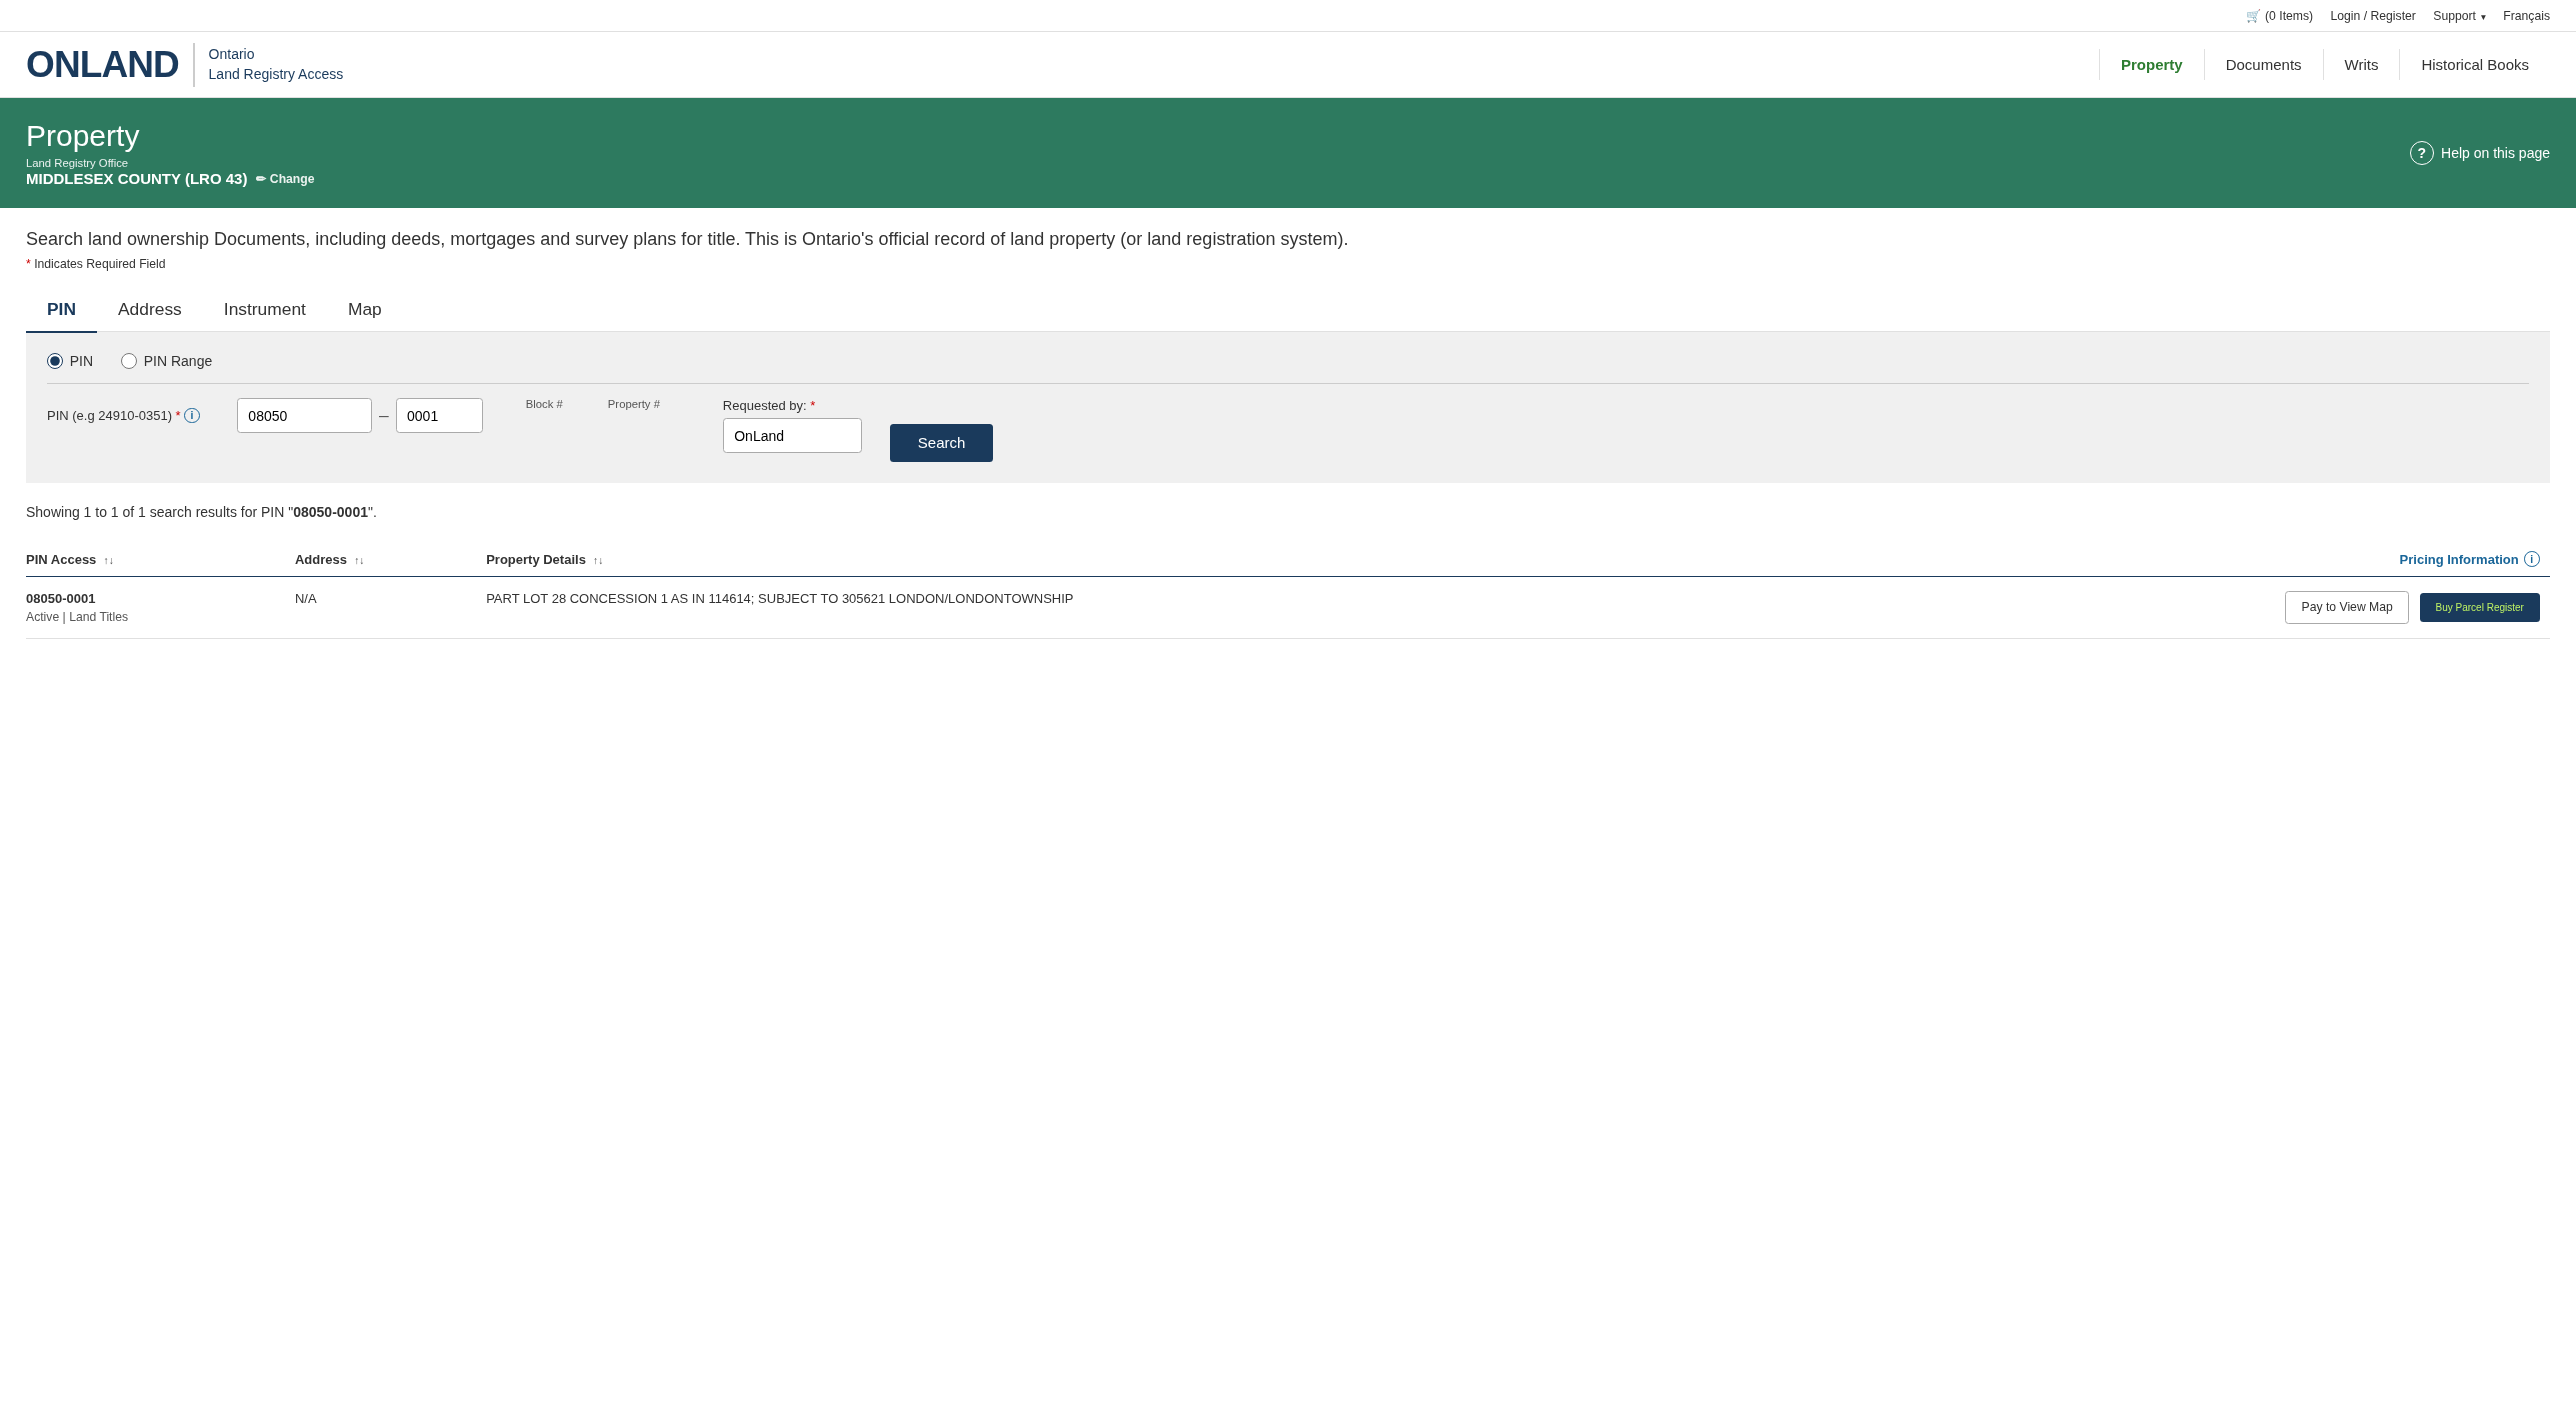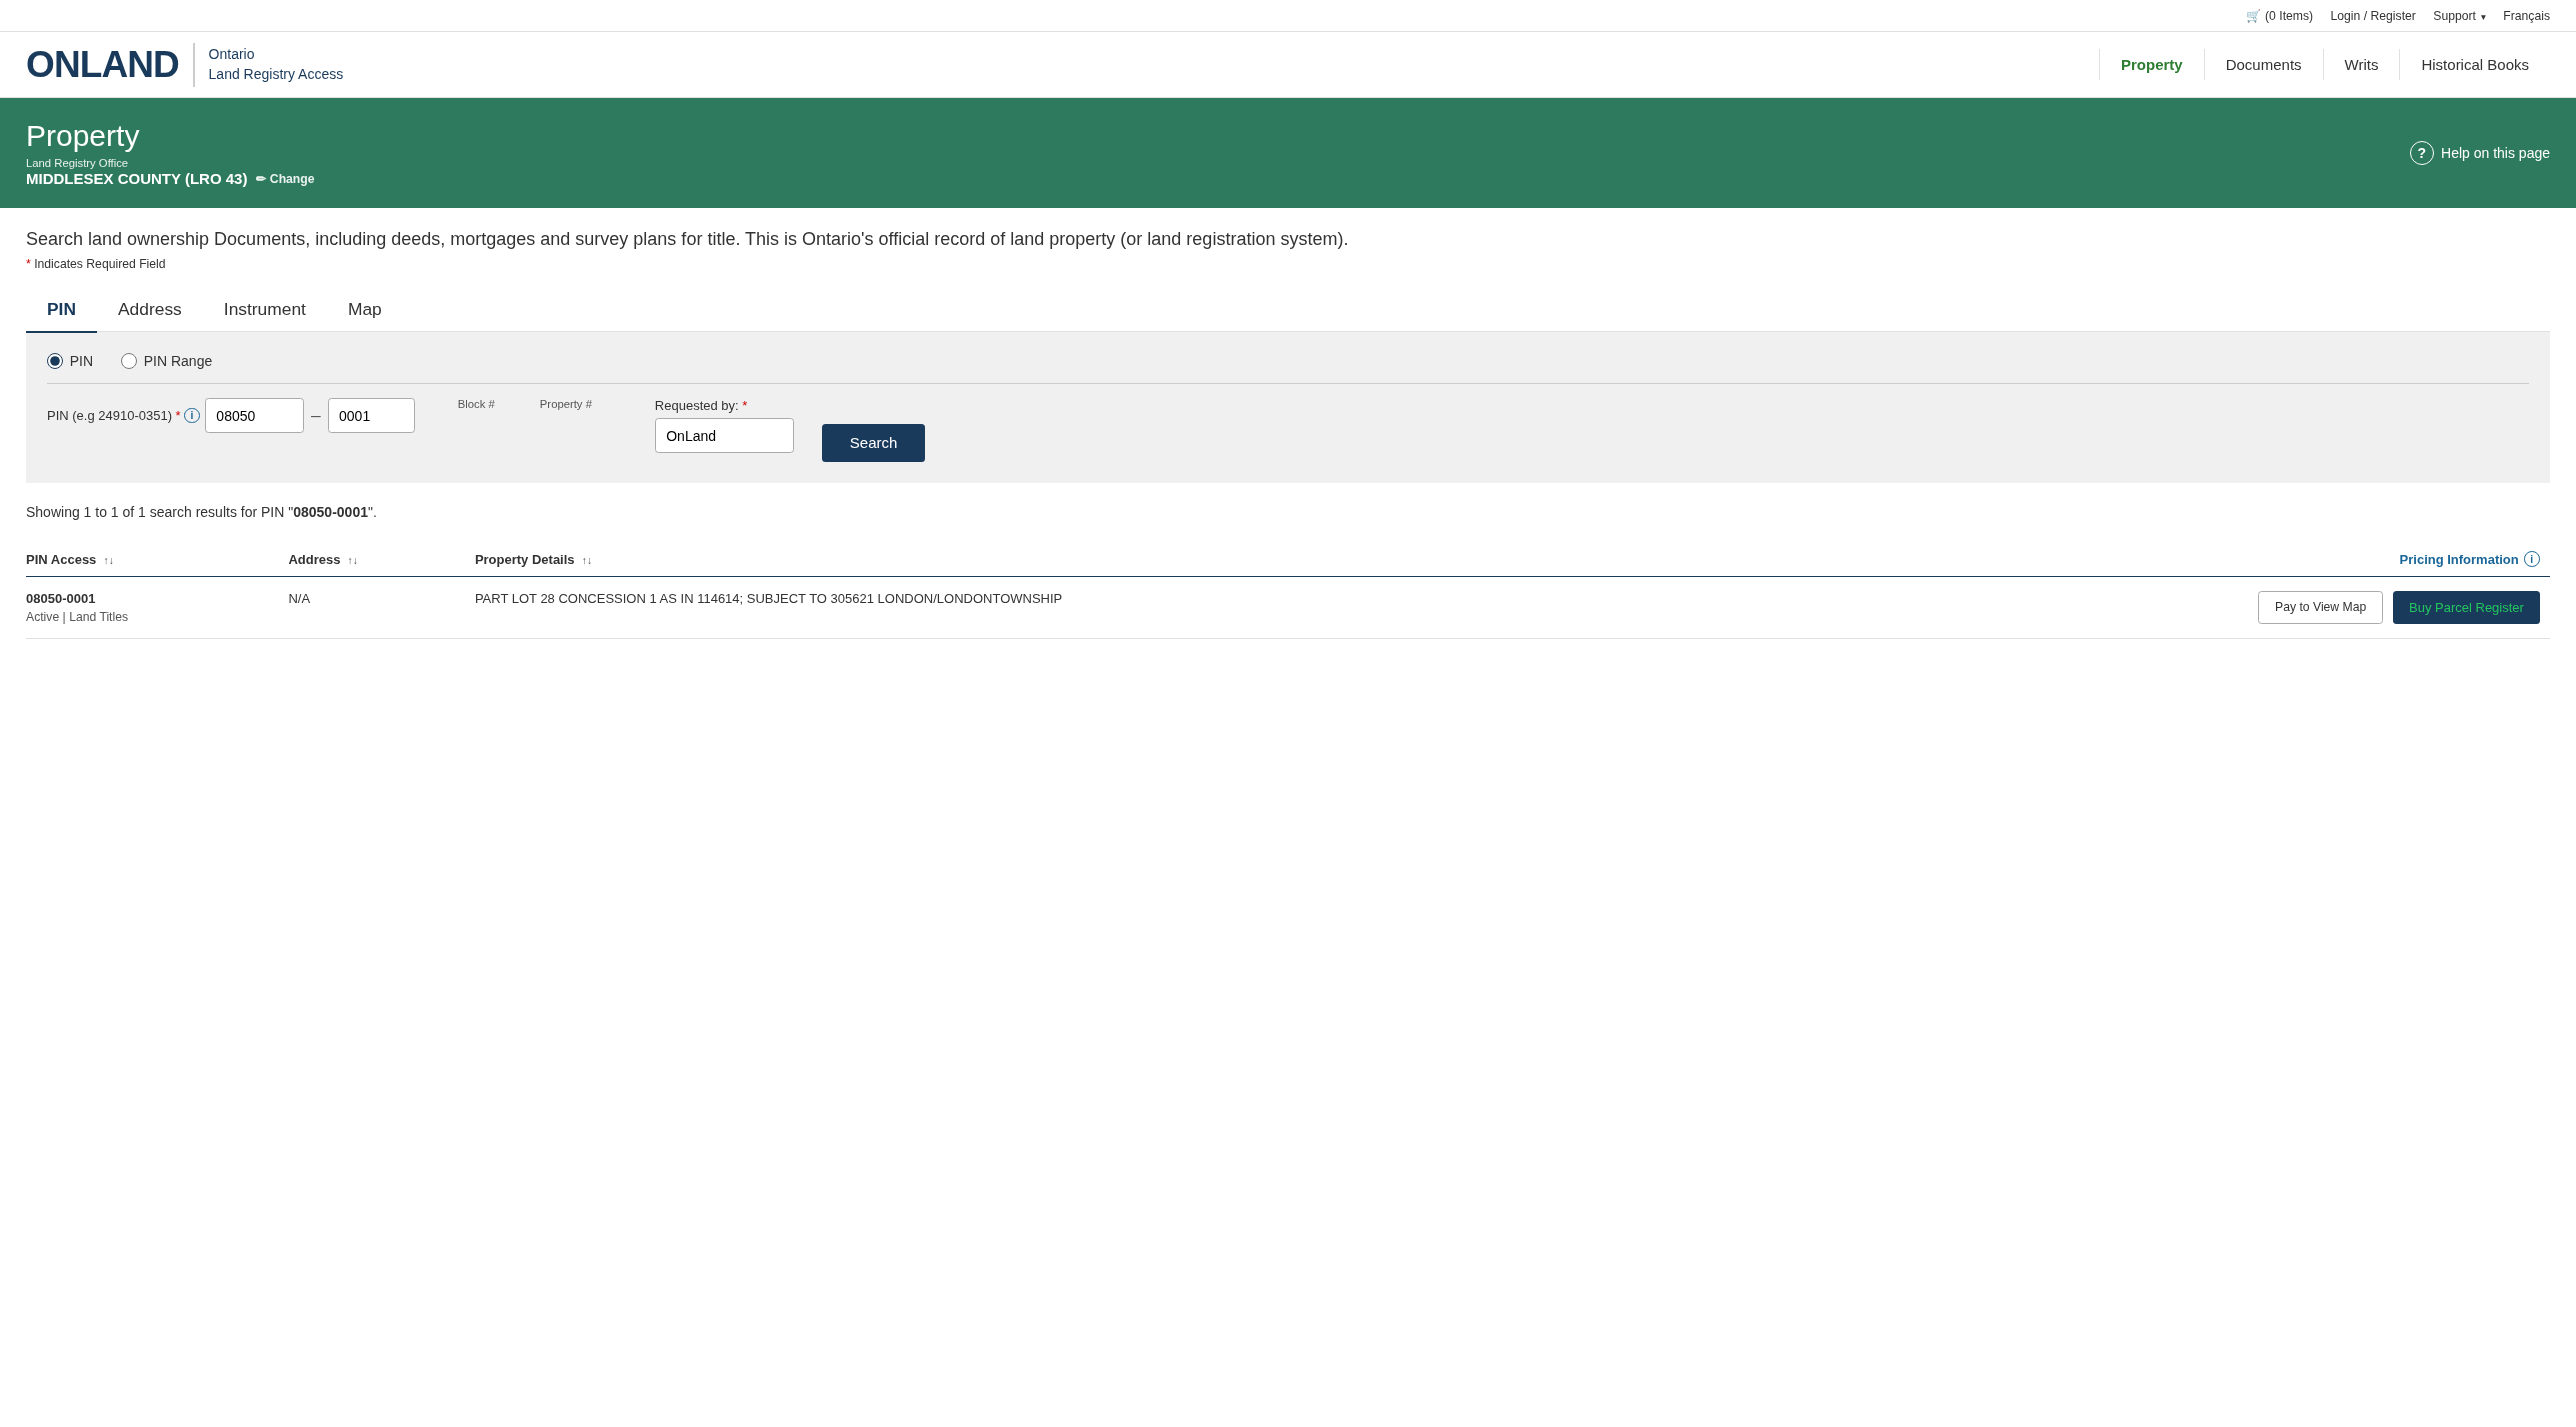--- a/index.html
+++ b/index.html
@@ -221,21 +221,21 @@
       align-items: center;
       gap: 7px;
     }
     .pin-input {
       padding: 8.7px 10.4px;
       border: 0.9px solid #aaa;
       border-radius: 3.5px;
       font-size: 14px;
       background: #fff;
     }
-    .pin-input.block { width: 99px; }
+    .pin-input.block { width: 135px; margin-left: 32px; }
     .pin-input.property { width: 87px; }
     .pin-dash { font-size: 17.4px; color: #555; }
     .sub-labels {
       display: flex;
       gap: 7px;
     }
     .sub-label {
       font-size: 11.3px;
       color: #555;
     }
@@ -362,22 +362,22 @@
       font-size: 12.2px;
       color: #333;
       cursor: pointer;
       white-space: nowrap;
     }
     .btn-primary {
       padding: 8.7px 15.7px;
       border: none;
       border-radius: 3.5px;
       background: #1a3a5c;
-      font-size: 13px;
-      color: #22c55e;
+      font-size: 10px;
+      color: #bef264;
       cursor: pointer;
       white-space: nowrap;
     }
     .support-arrow { font-size: 9.6px; margin-left: 1.7px; }
   </style>
 </head>
 <body>
 
 <div class="top-bar">
   <span>

